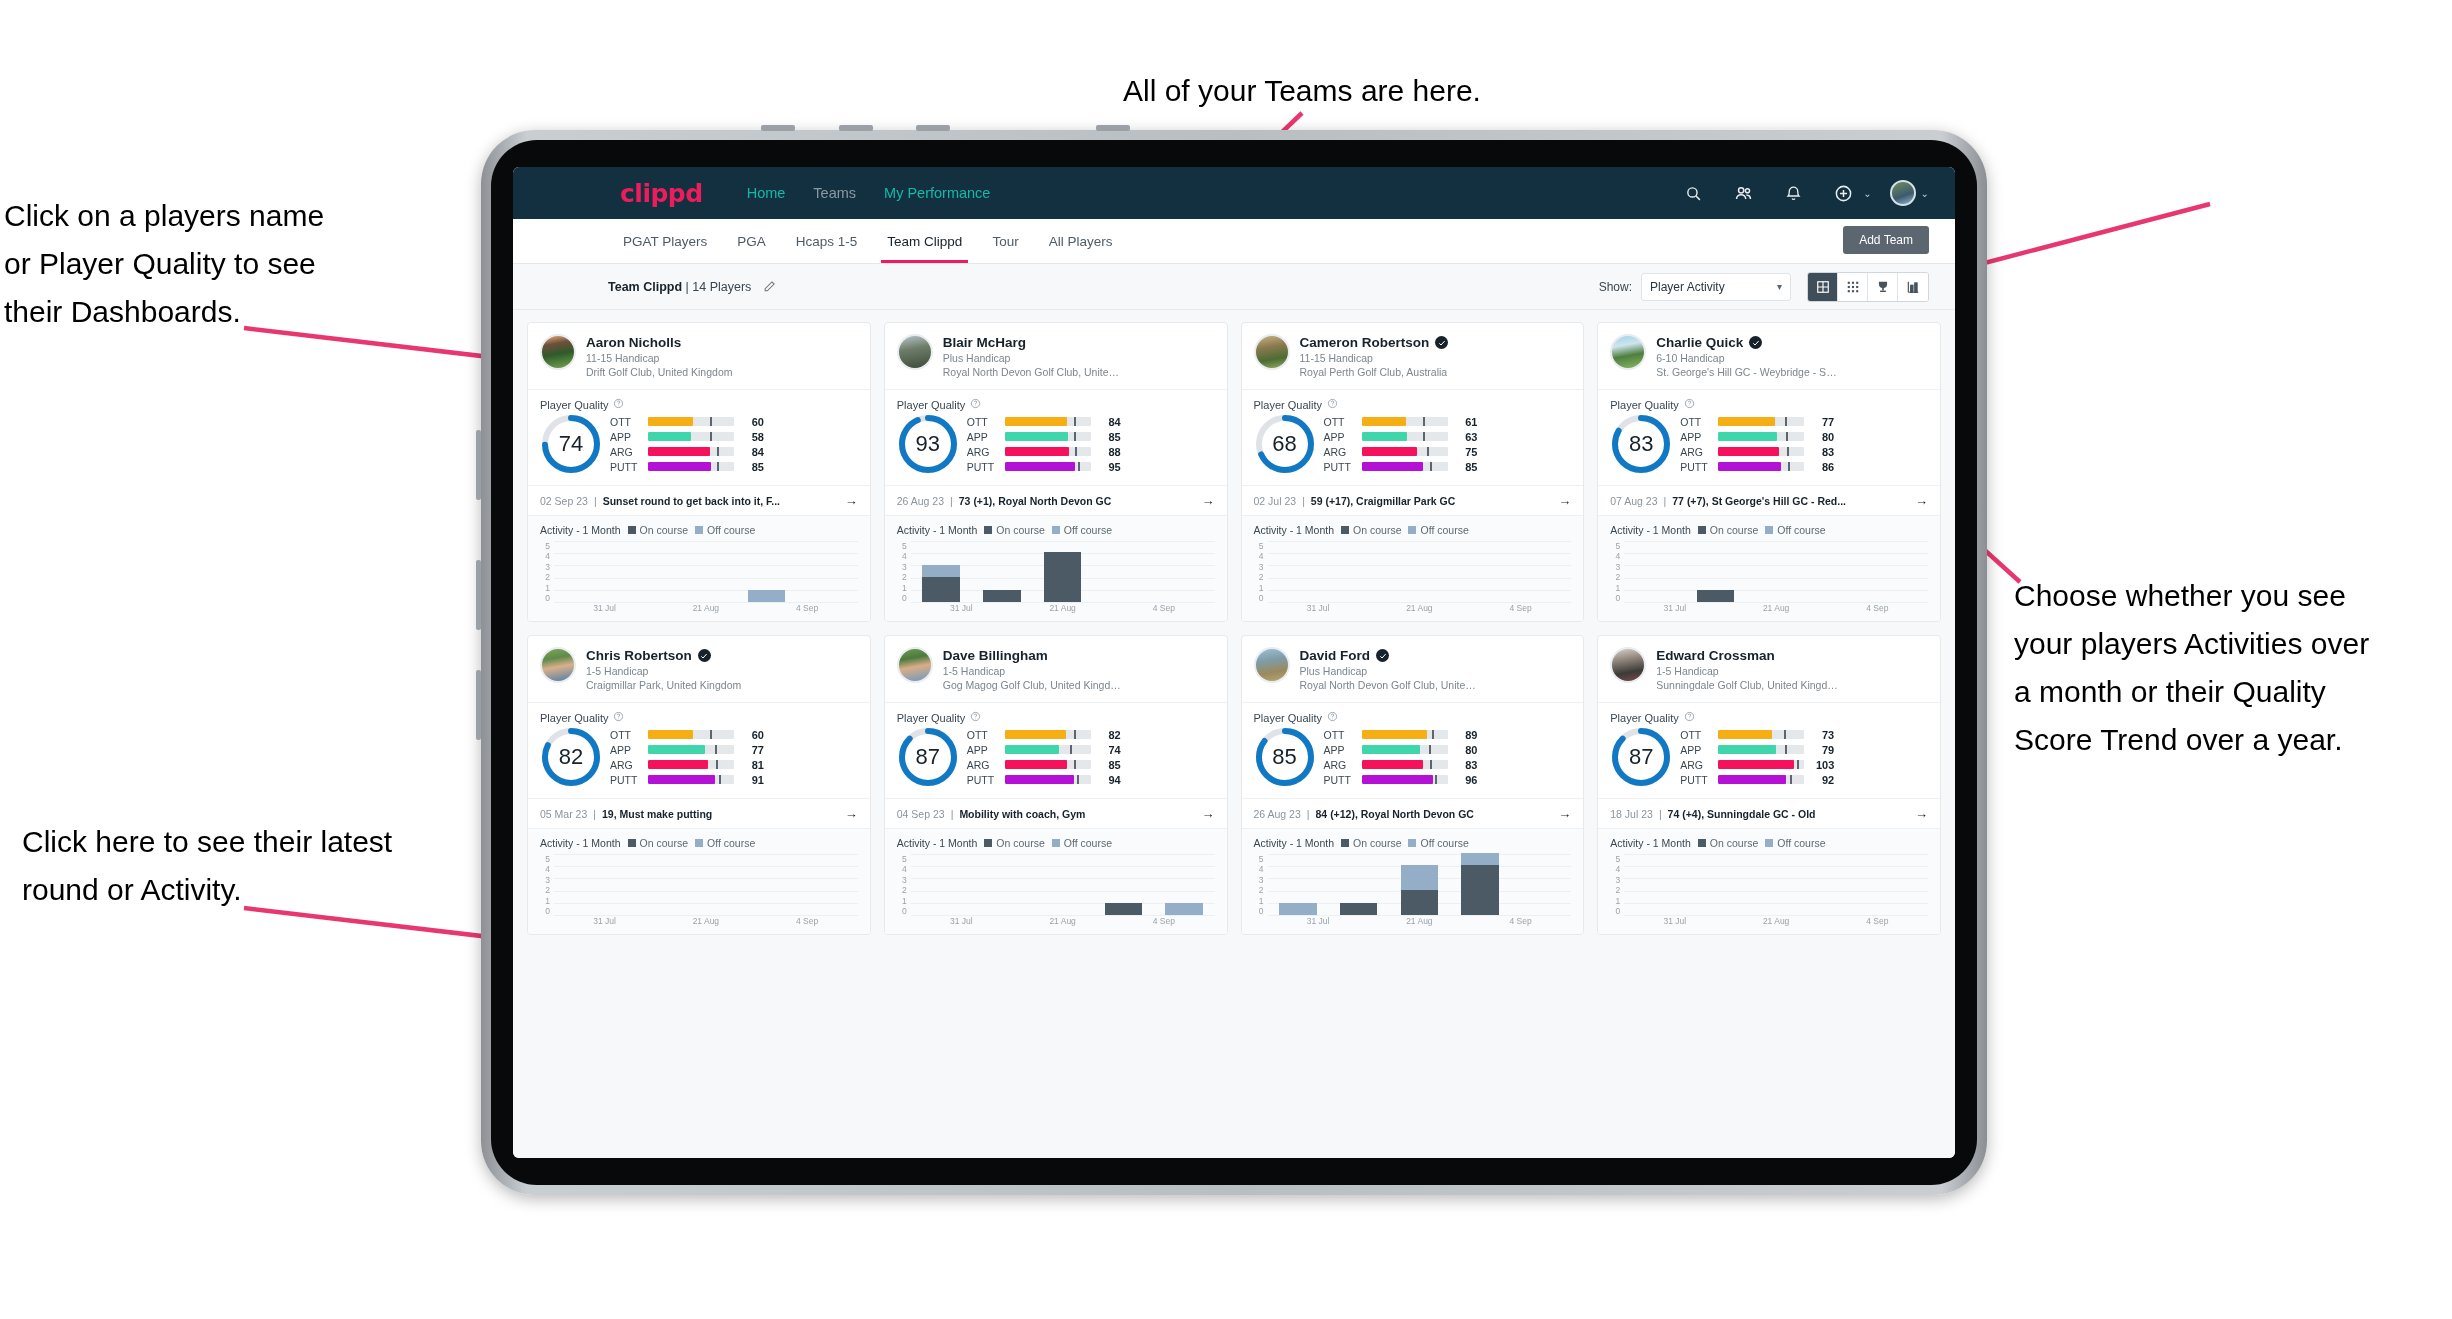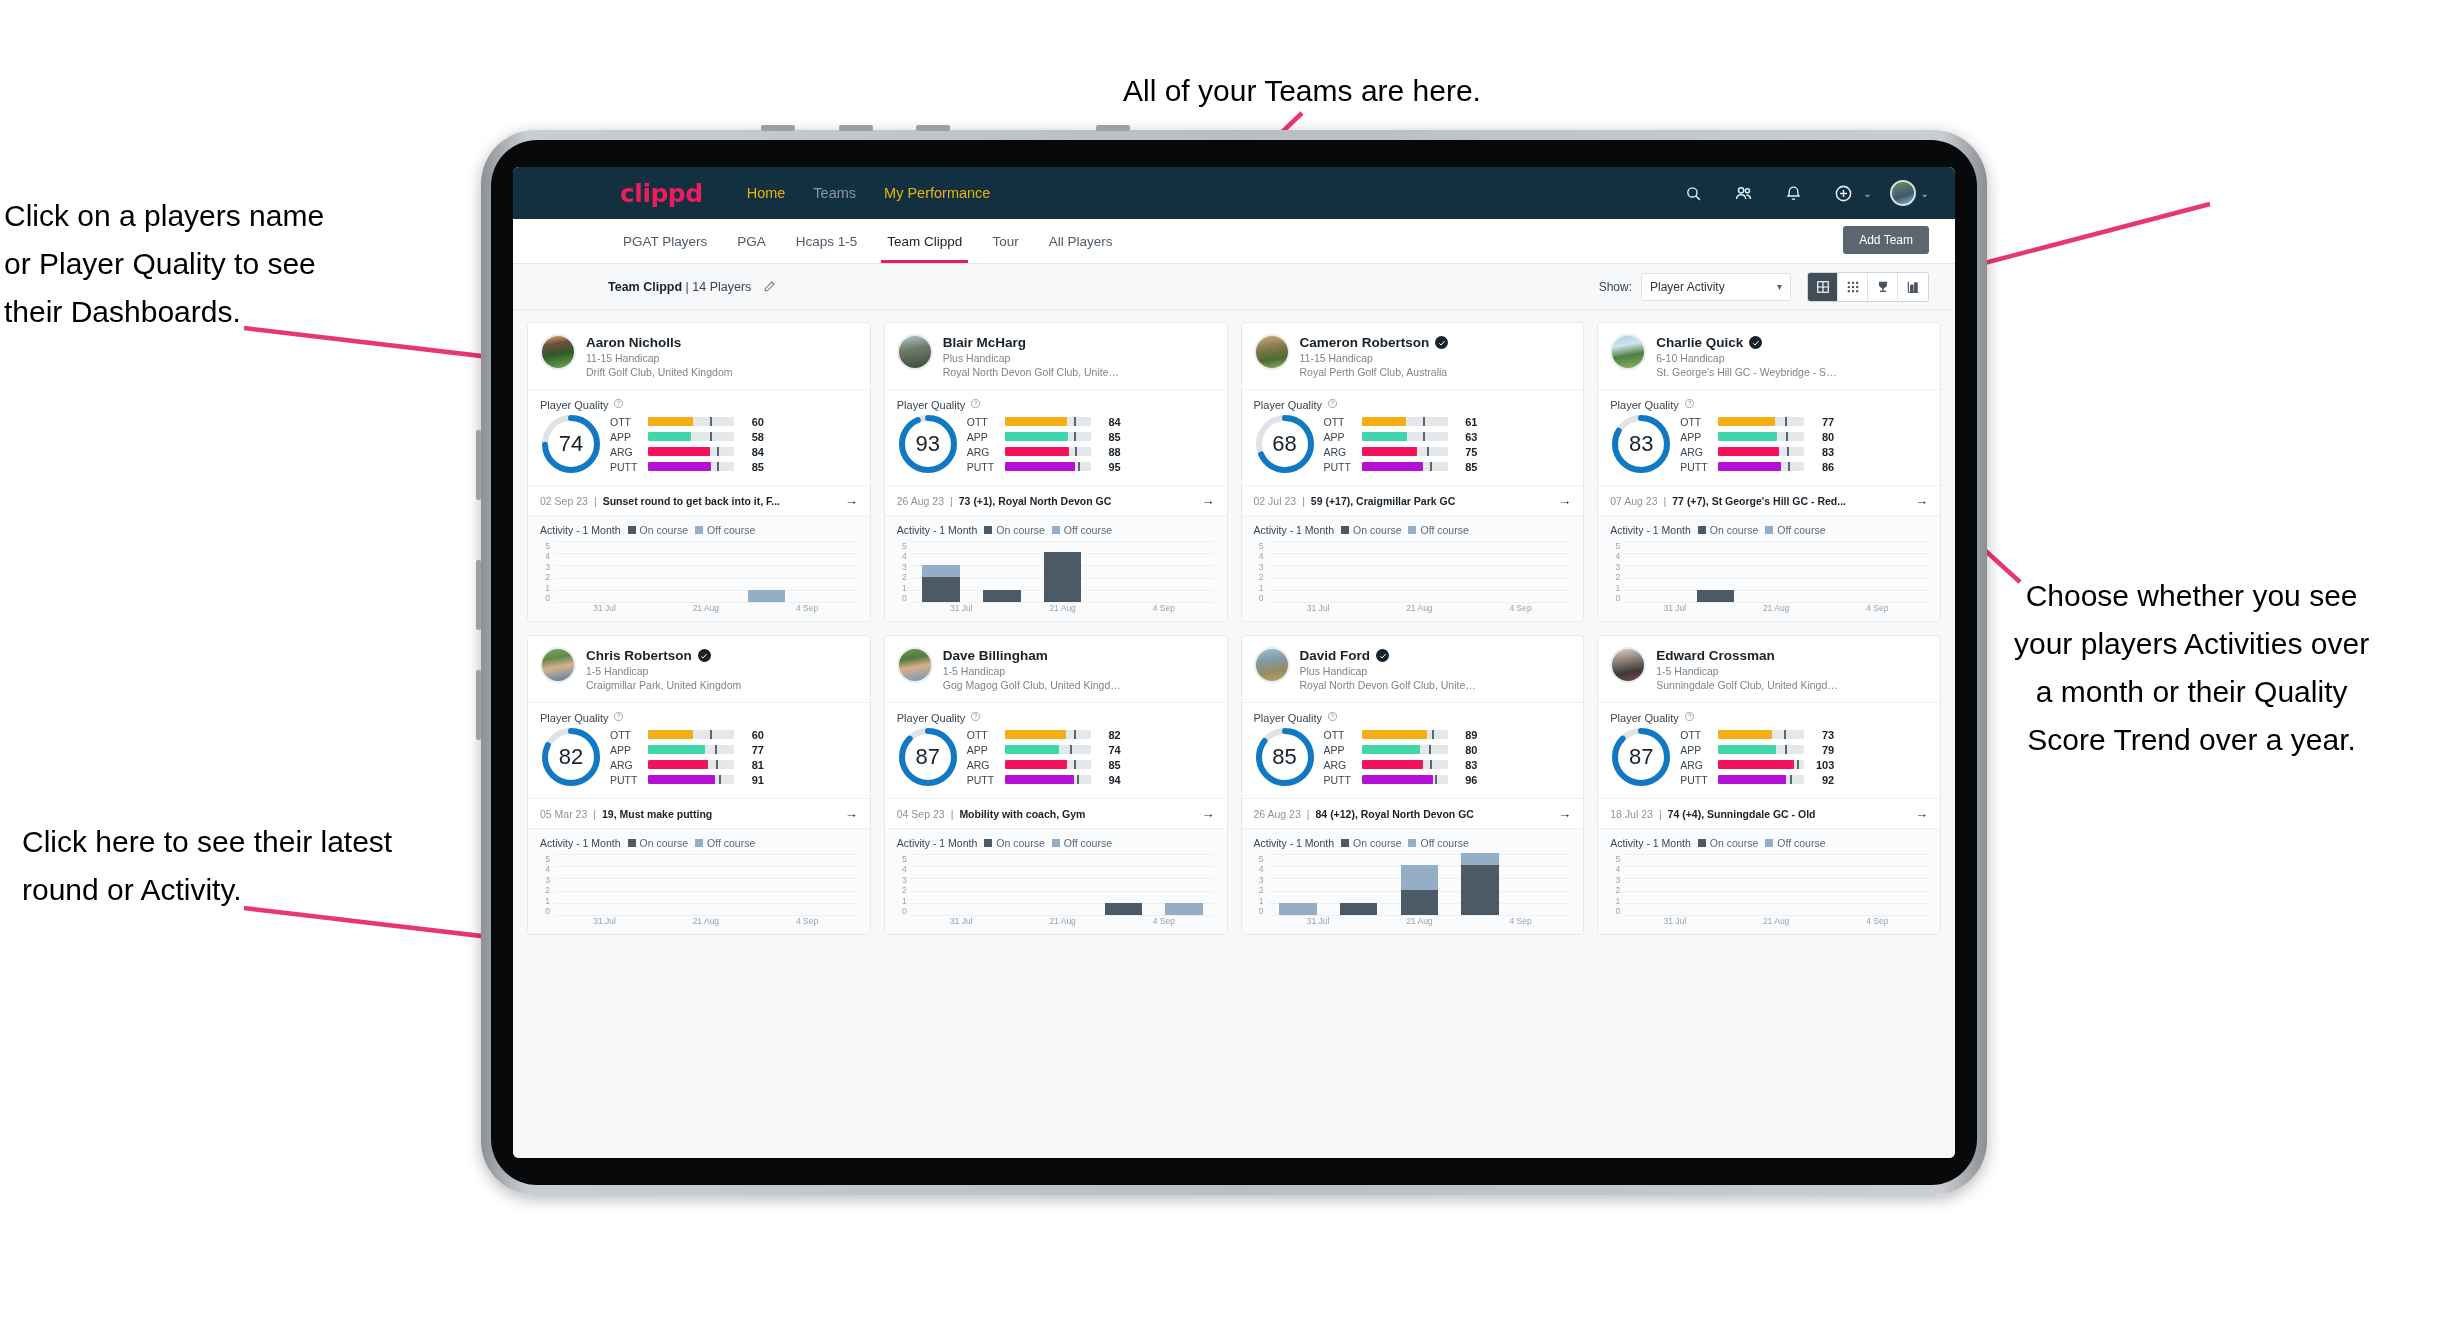--- a/index.html
+++ b/index.html
@@ -62,21 +62,21 @@
   }
   .logo {
     color: #ed1c5c; font-size: 25px; font-weight: 700;
     letter-spacing: -.5px; margin-left: 107px; margin-right: 30px;
     font-family: "DejaVu Sans", sans-serif;
   }
   .navlink {
     color: #c7cfd6; font-size: 14.5px; padding: 0 14px; cursor: pointer;
   }
   .navlink.dim { color: #8b98a3; }
-  .navlink.active { color: #eab308; }
+  .navlink.active { color: #14b8a6; }
   .nav-spacer { flex: 1; }
   .nav-ic {
     width: 30px; height: 30px; margin-left: 20px;
     display: flex; align-items: center; justify-content: center;
     color: #e8edf1; cursor: pointer;
   }
   .avatar-nav {
     width: 26px; height: 26px; border-radius: 50%;
     background: linear-gradient(160deg,#6f8f60,#3d5a6c 60%,#8fb7d0);
     border: 2px solid #d8e0e6; margin-left: 18px;
@@ -231,21 +231,21 @@
   </svg>
 
   <div class="annot" style="left:4px; top:192px;">Click on a players name
 or Player Quality to see
 their Dashboards.</div>
   <svg class="arrow-svg" style="left:240px; top:320px; width:450px; height:70px;">
     <line x1="4" y1="8" x2="428" y2="58" stroke="#e8376f" stroke-width="4.5"></line>
     <polygon points="440,60 410,48 407,66" fill="#e8376f"></polygon>
   </svg>
 
-  <div class="annot" style="left:2014px; top:572px;text-align:center;">Choose whether you see
+  <div class="annot" style="left:2014px; top:572px;">Choose whether you see
 your players Activities over
 a month or their Quality
 Score Trend over a year.</div>
   <svg class="arrow-svg" style="left:1690px; top:300px; width:340px; height:290px;">
     <line x1="330" y1="282" x2="38" y2="18" stroke="#e8376f" stroke-width="4.5"></line>
     <polygon points="28,8 48,38 33,48" fill="#e8376f"></polygon>
   </svg>
 
   <div class="annot" style="left:22px; top:818px;">Click here to see their latest
 round or Activity.</div>

